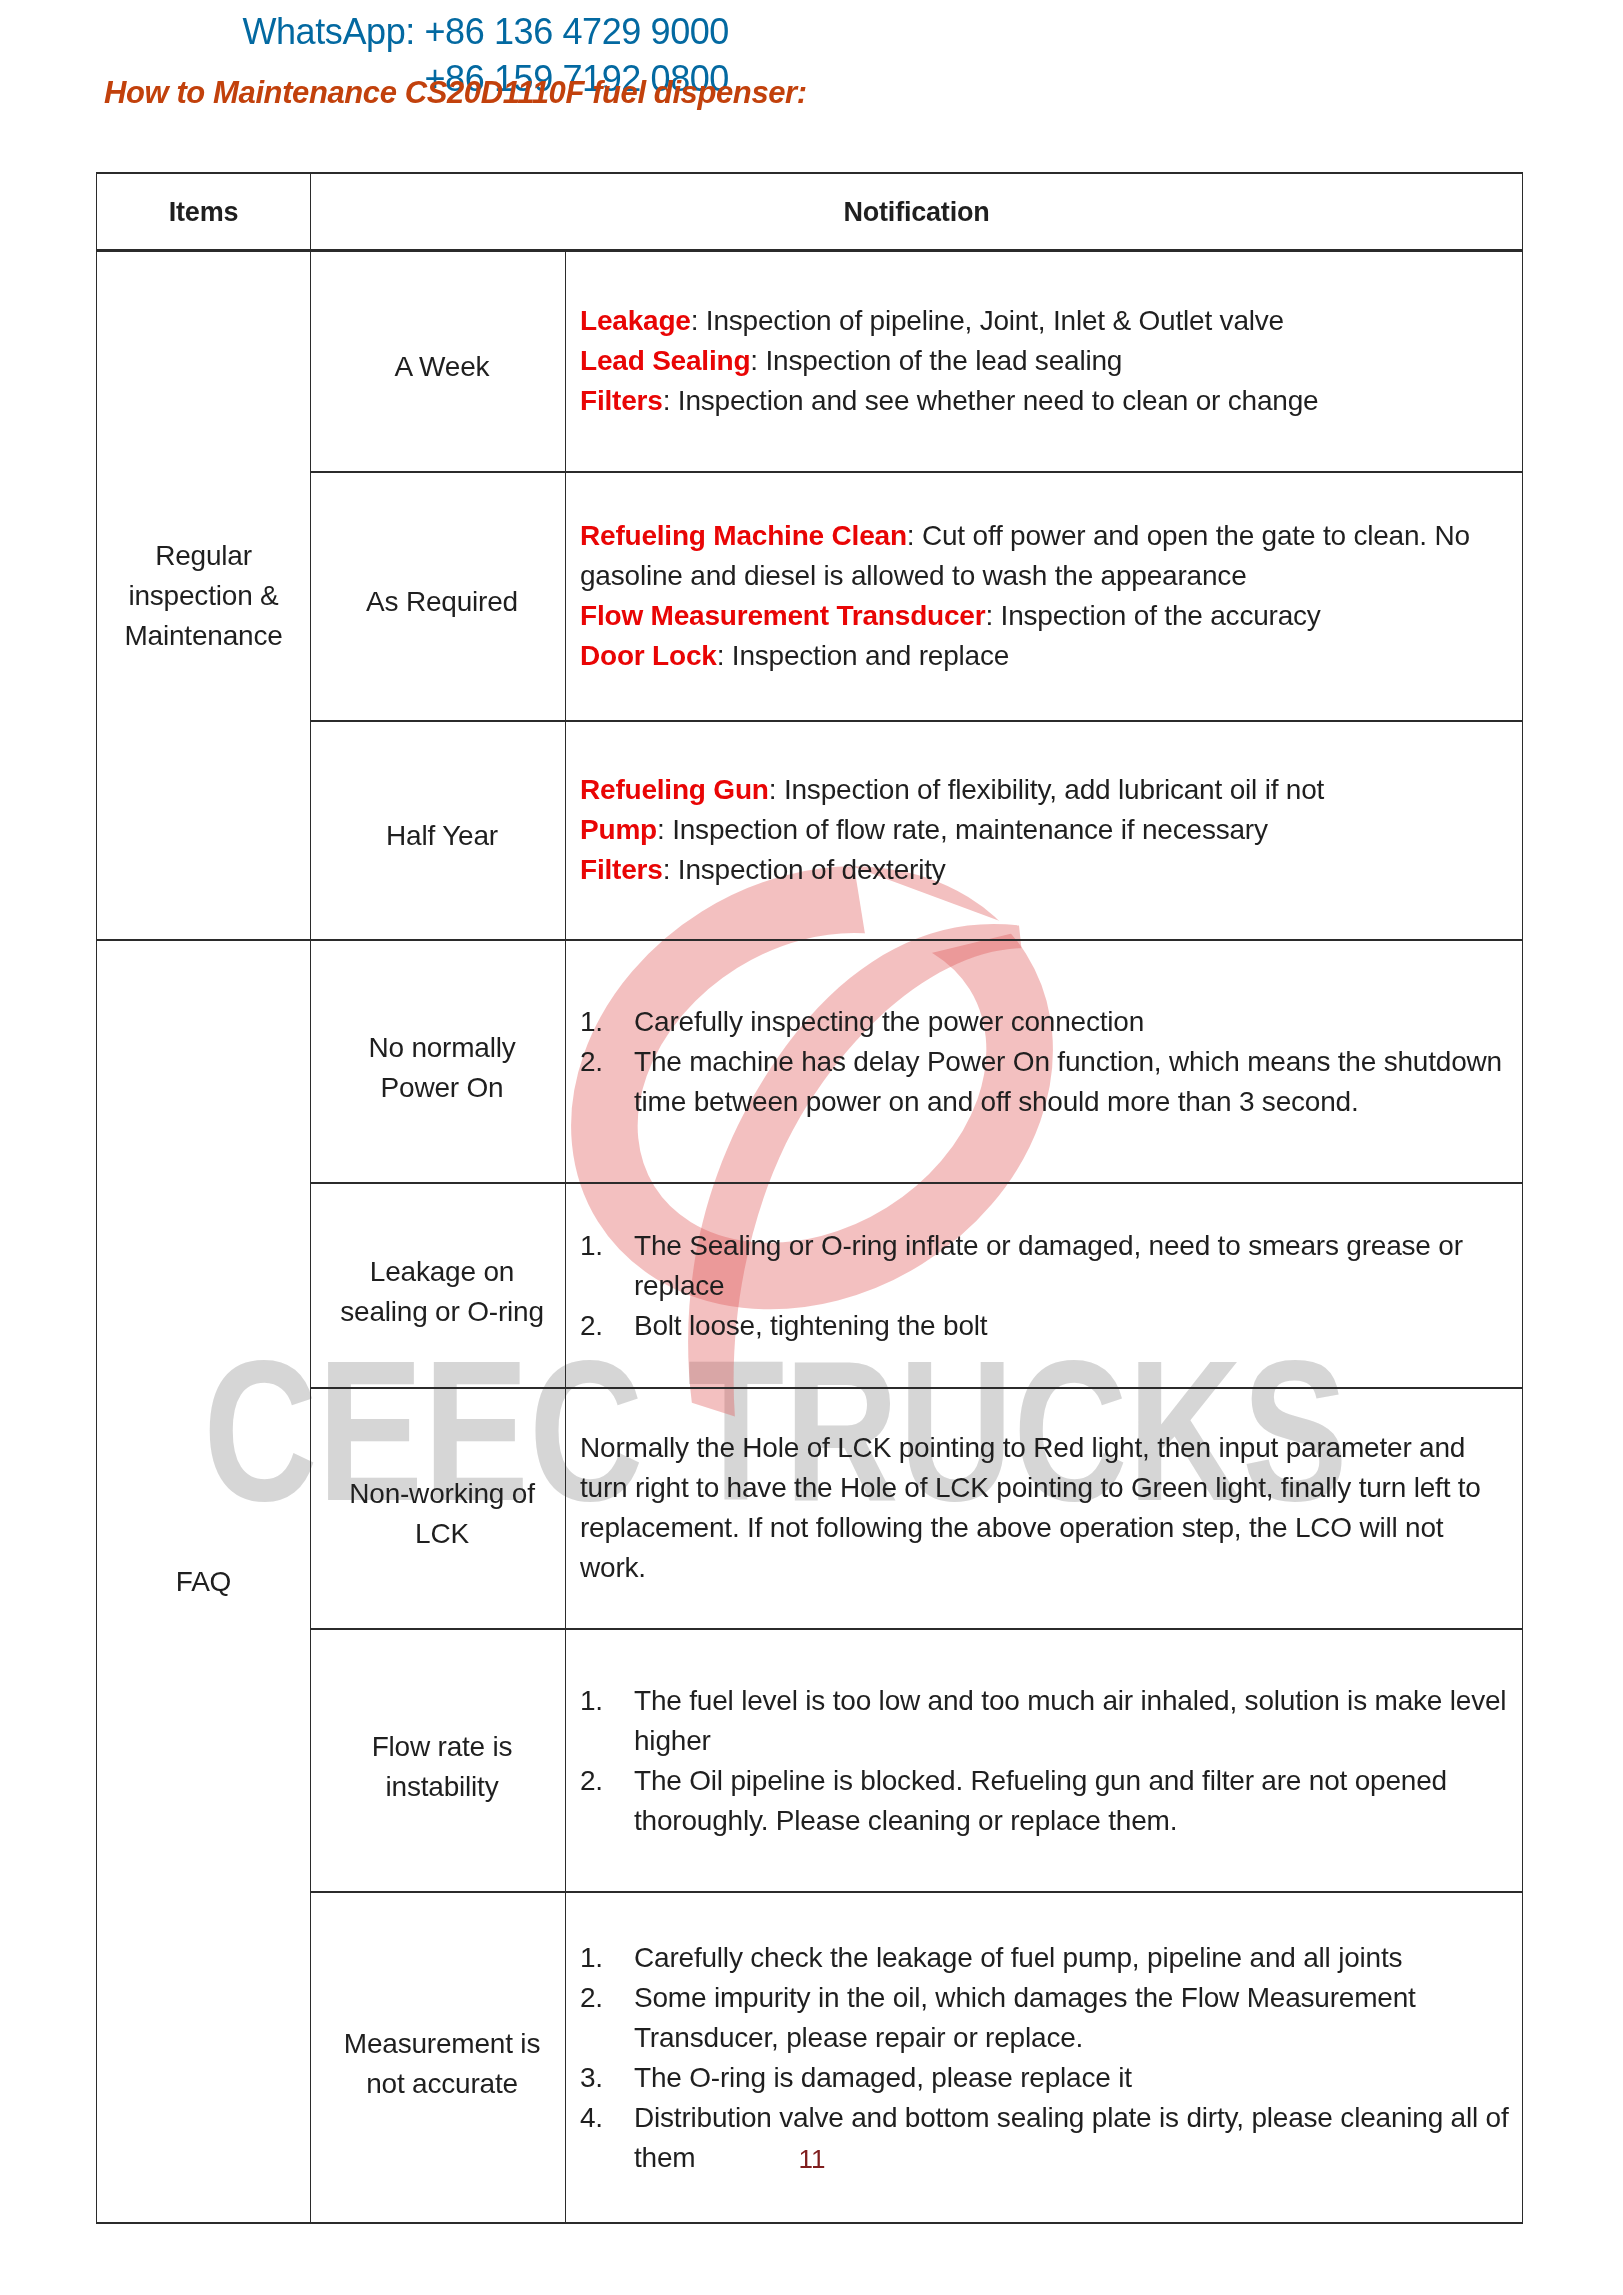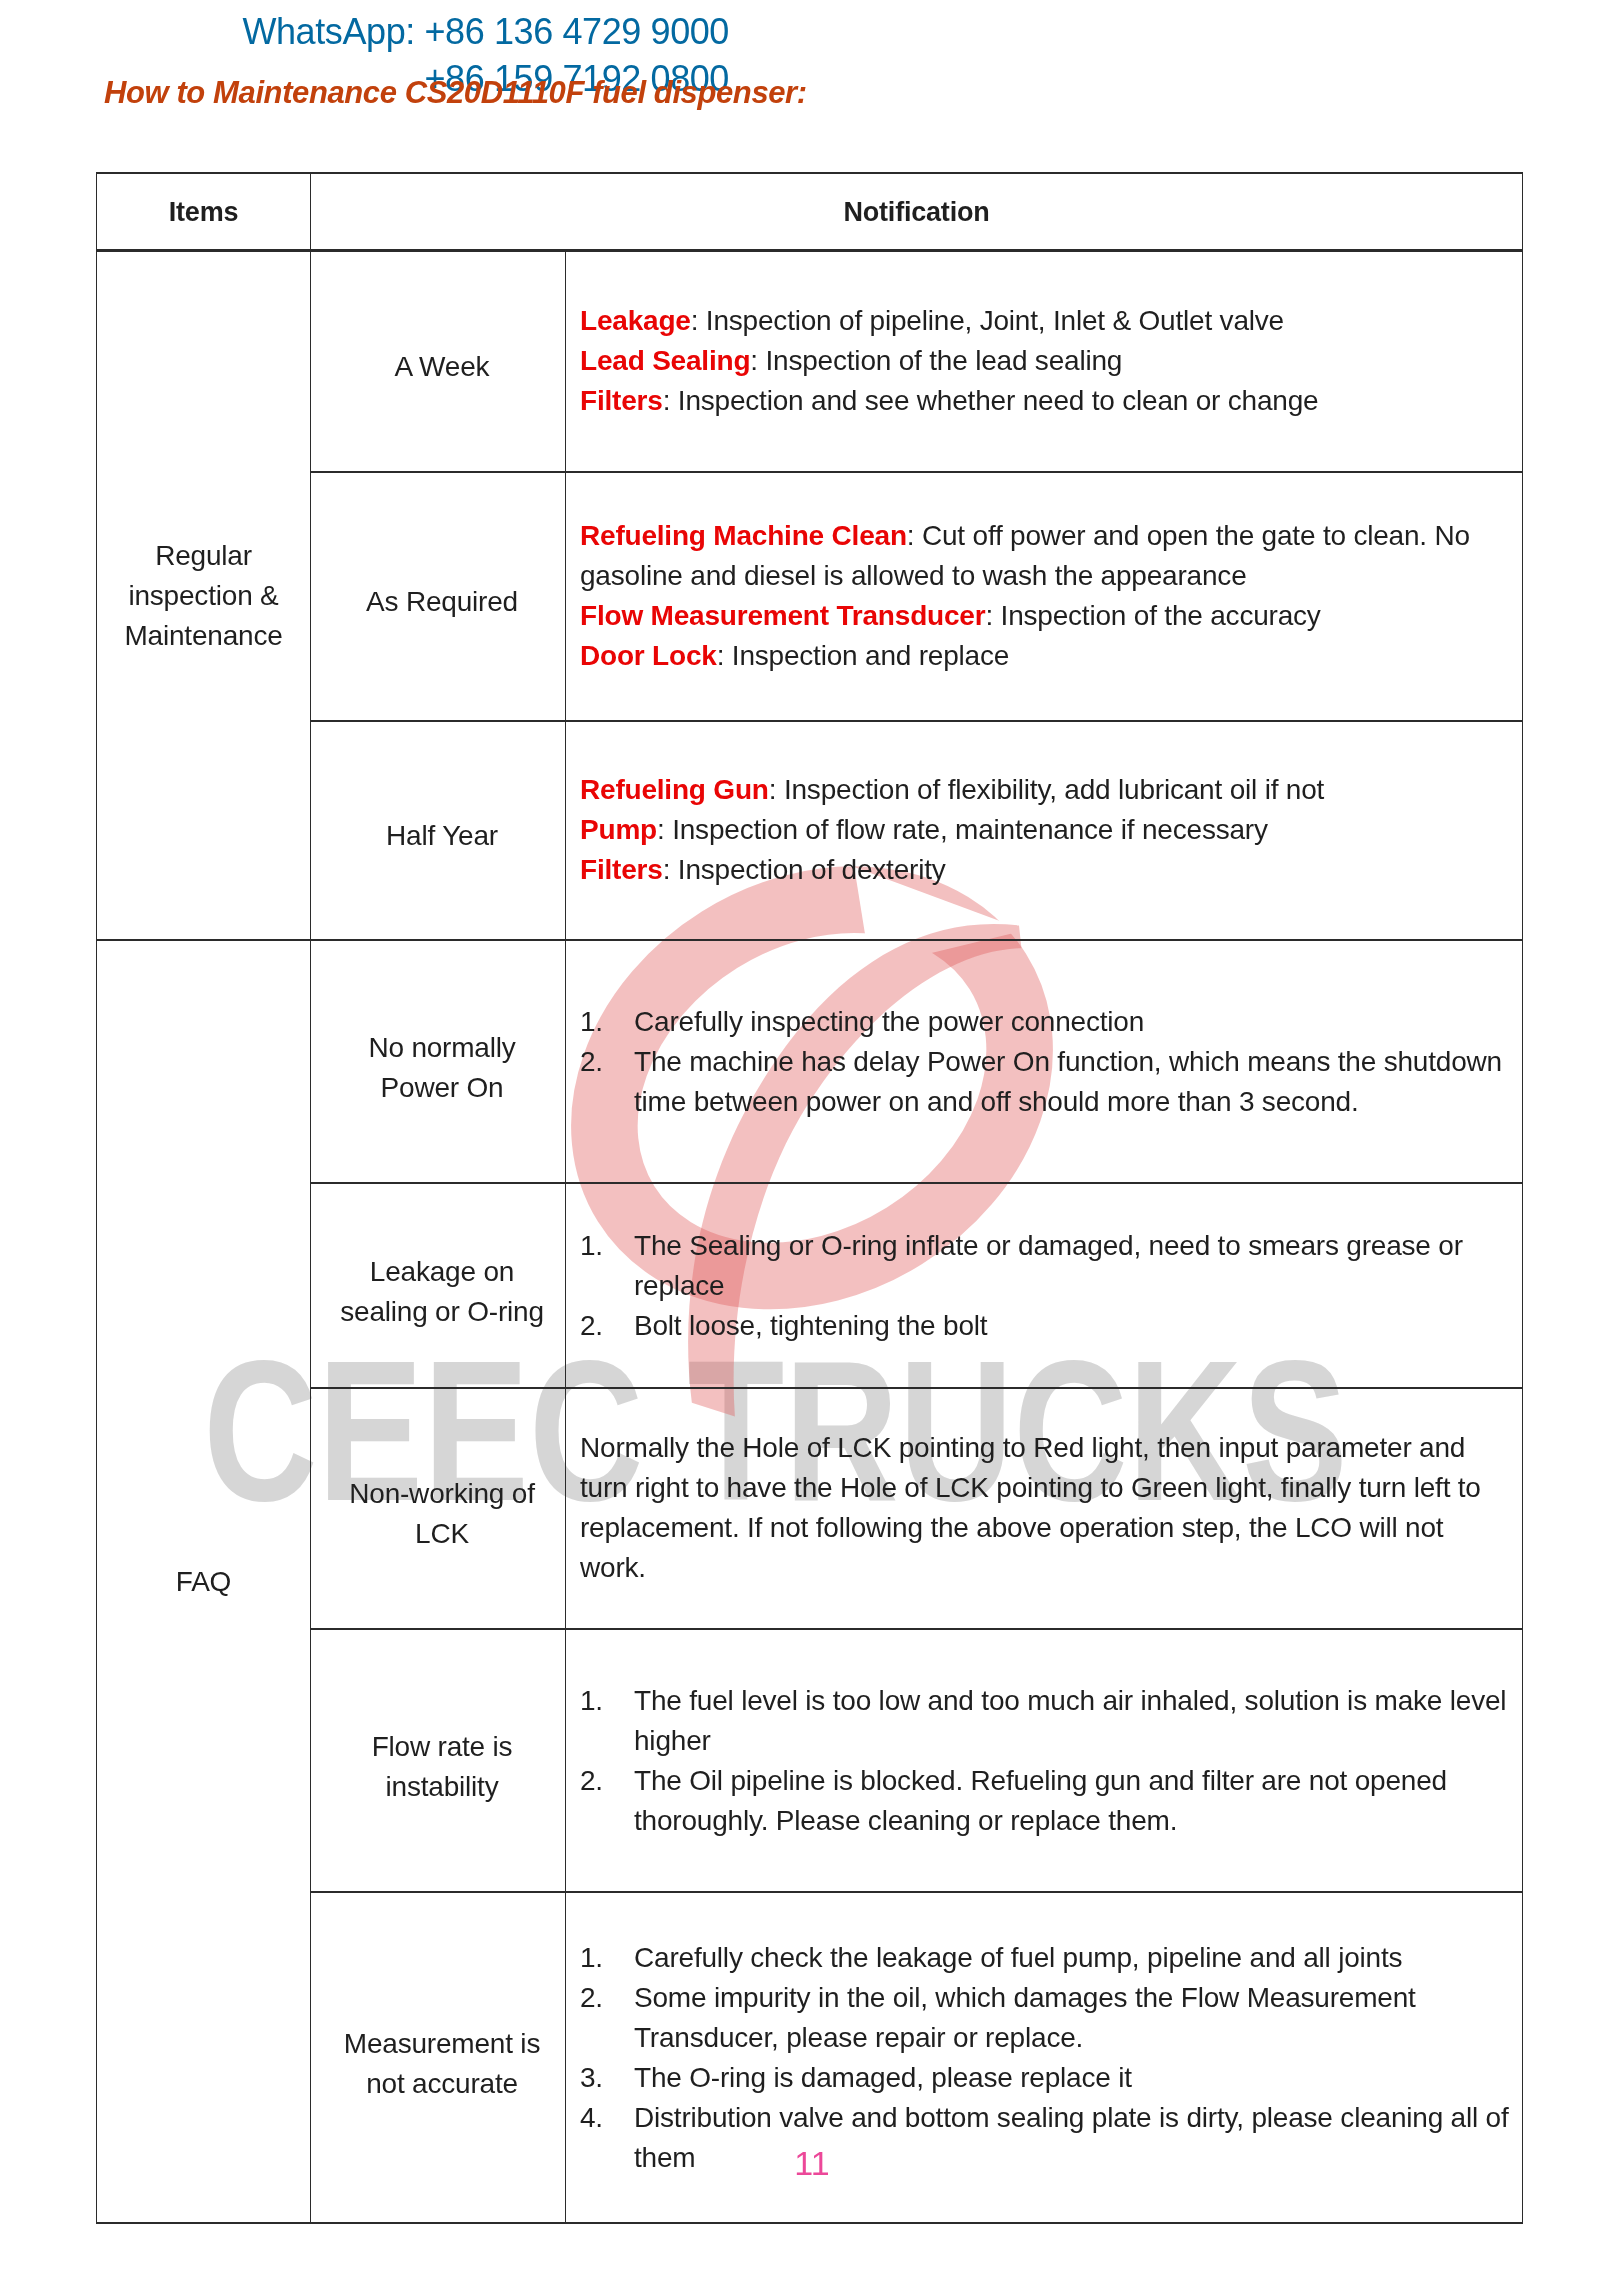--- a/index.html
+++ b/index.html
@@ -59,21 +59,21 @@
   tr.r3 td { height:195px; }
   tr.r4 td { height:218px; }
   tr.r5 td { height:180px; }
   tr.r6 td { height:216px; }
   tr.r7 td { height:239px; }
   tr.r8 td { height:306px; }
 
   
   .pagenum {
     position:absolute; z-index:3; left:0; top:2144px; width:100%;
-    text-align:center; font-size:34px; color:#ec4899;
+    text-align:center; font-size:26px; color:#7f1d1d;
   }
 </style>
 </head>
 <body>
 
 <div class="page">
 
   <svg class="watermark-svg" viewBox="0 0 2000 2827" aria-hidden="true">
     <text x="250" y="1848" textLength="1410" lengthAdjust="spacingAndGlyphs" font-family="Liberation Sans, sans-serif" font-weight="bold" font-size="248" fill="#bdbdbd" fill-opacity="0.62">CEEC TRUCKS</text>
     <g>

